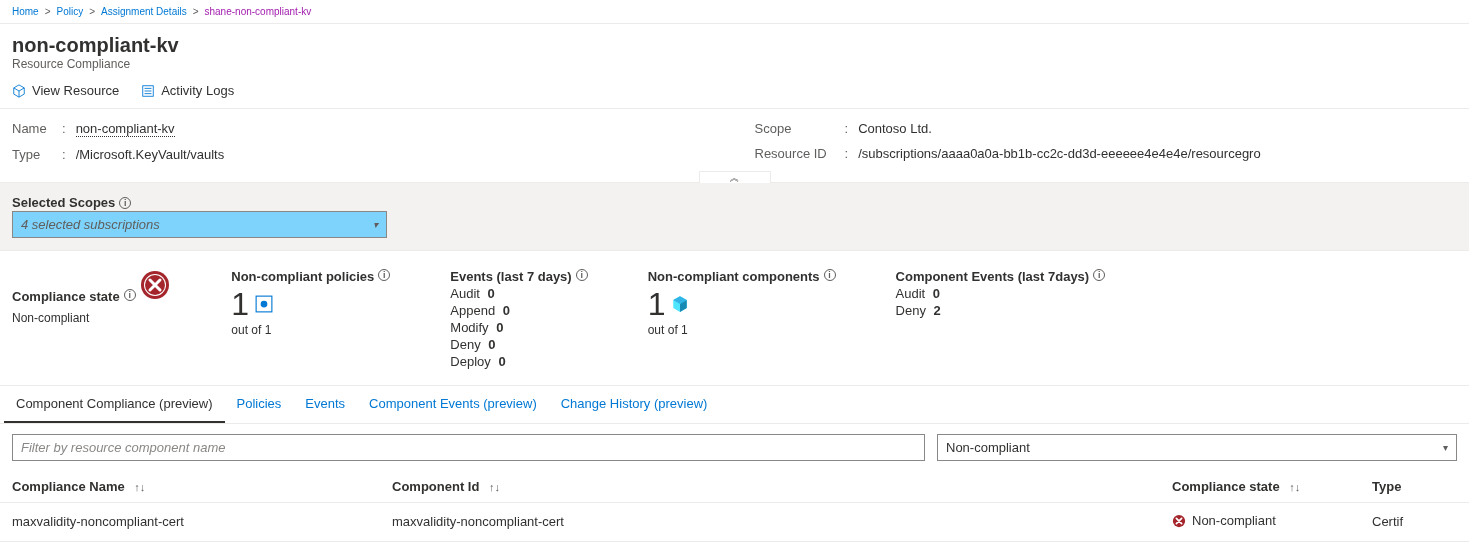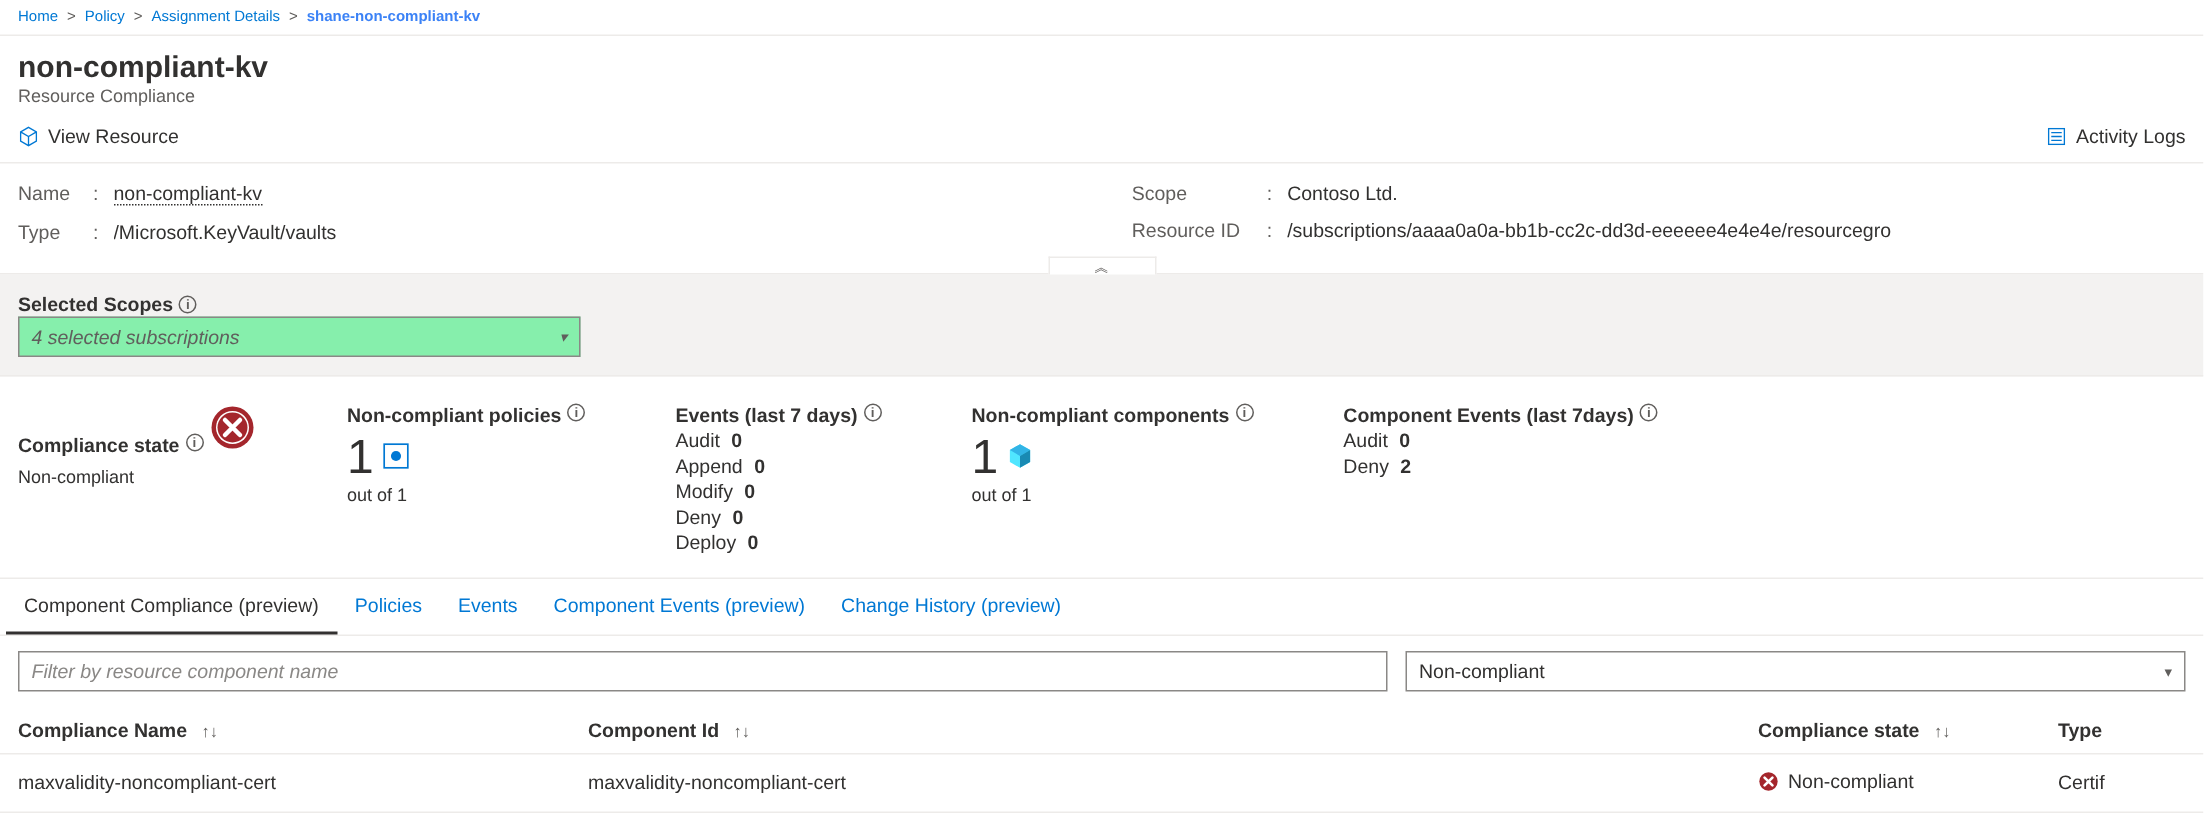--- a/index.html
+++ b/index.html
@@ -15,41 +15,41 @@
 
   .breadcrumb {
     padding: 6px 12px;
     font-size: 10px;
     border-bottom: 1px solid #edebe9;
     display: flex;
     align-items: center;
     gap: 6px;
   }
   .breadcrumb .sep { color: #605e5c; }
-  .breadcrumb .current { color: #3b82f6; font-weight: bold; }
+  .breadcrumb .current { color: #a21caf; }
 
   .page-header {
     padding: 10px 12px 6px 12px;
   }
   .page-title {
     font-size: 20px;
     font-weight: 600;
     margin: 0;
   }
   .page-subtitle {
     font-size: 12px;
     color: #605e5c;
     margin-top: 0;
   }
 
   .toolbar {
-    padding: 6px 12px 10px 12px;
-    display: flex;
-    border-bottom: 1px solid #edebe9;
-    justify-content: space-between;
+    padding: 6px 24px 10px 12px;
+    display: flex;
+    gap: 22px;
+    border-bottom: 1px solid #edebe9;
   }
   .toolbar-btn {
     display: inline-flex;
     align-items: center;
     gap: 6px;
     color: #323130;
     background: none;
     border: none;
     font-size: 13px;
     cursor: pointer;
@@ -90,21 +90,21 @@
     font-size: 10px;
   }
 
   .scopes {
     background: #f3f2f1;
     padding: 12px;
     border-bottom: 1px solid #edebe9;
   }
   .scopes-label { font-weight: 600; display: inline-flex; align-items: center; gap: 4px; margin-bottom: 1px; }
   .scopes-select {
-    background: #86efac;
+    background: #7dd3fc;
     border: 1px solid #8a8886;
     padding: 5px 8px;
     width: 375px;
     display: flex;
     justify-content: space-between;
     align-items: center;
     font-style: italic;
     color: #605e5c;
     cursor: pointer;
   }

